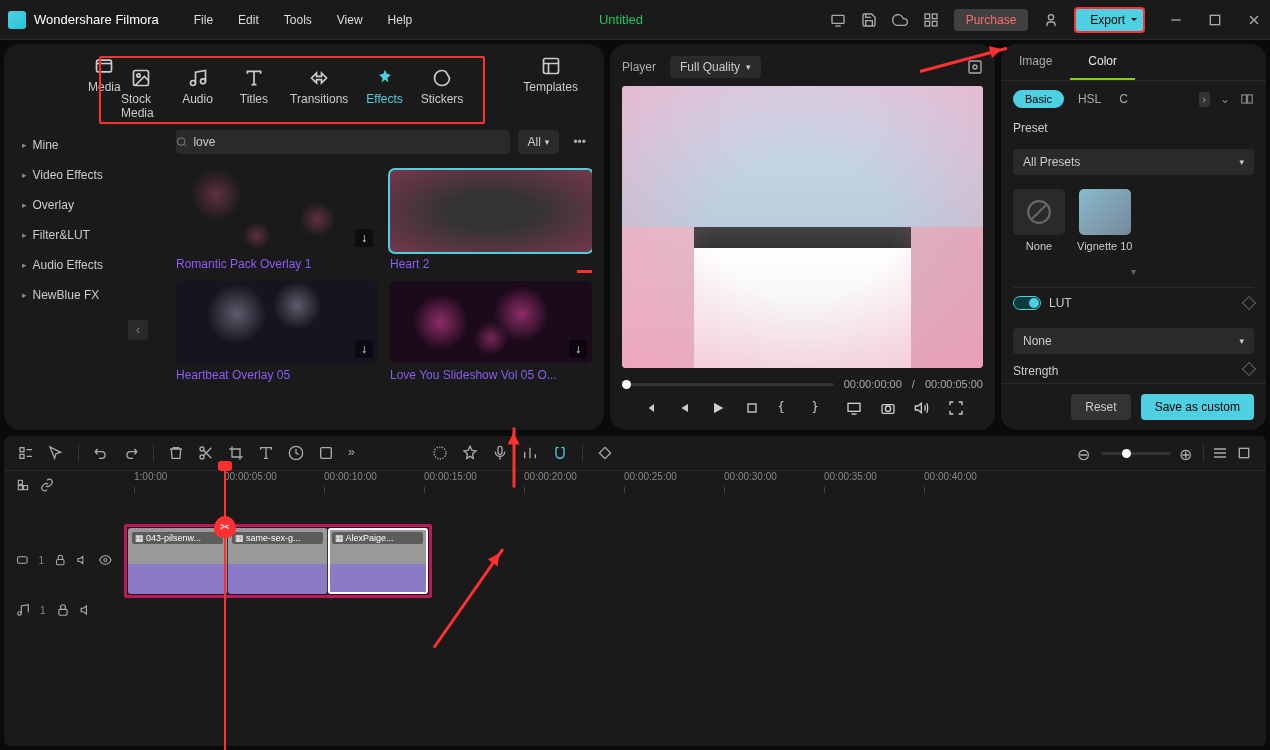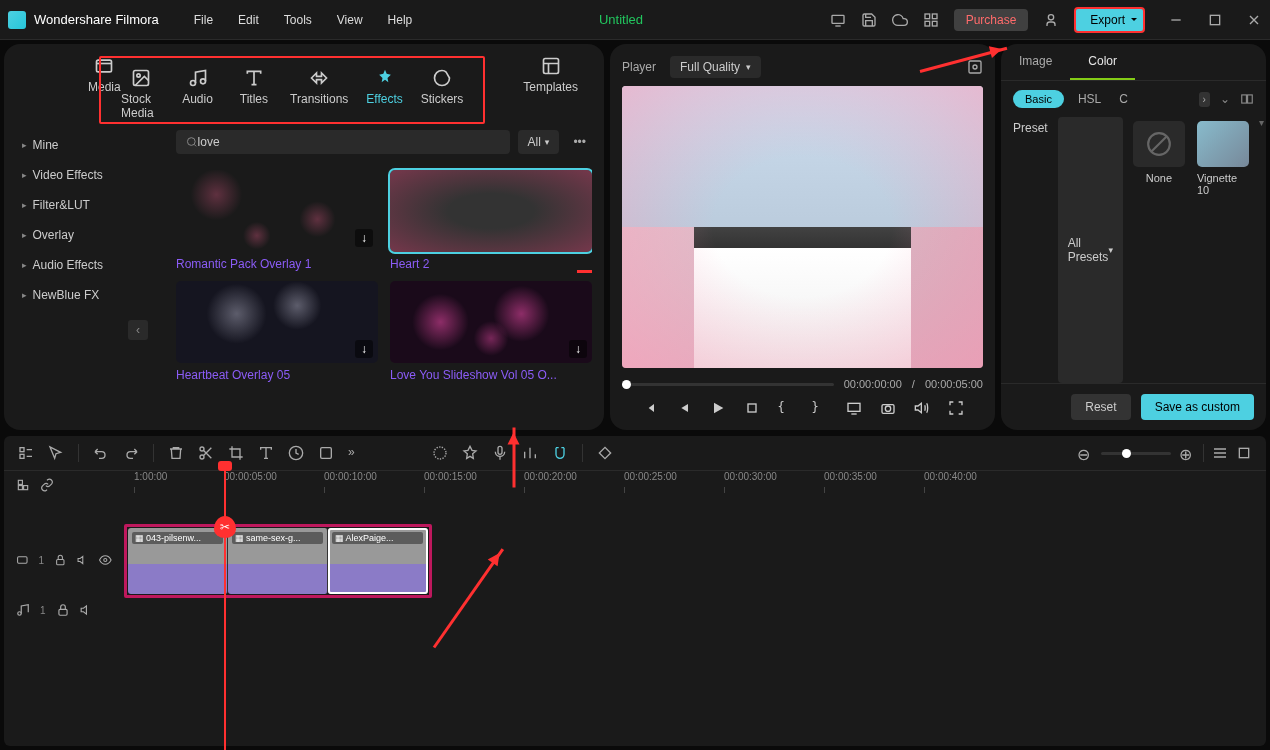--- a/index.html
+++ b/index.html
@@ -35,21 +35,21 @@
 .left-body { flex: 1; display: flex; min-height: 0; }
 .sidebar { width: 160px; padding: 6px 8px; overflow: hidden; }
 .sidebar-item { padding: 8px 10px; color: #ccc; font-size: 12px; cursor: pointer; display: flex; align-items: center; gap: 6px; border-radius: 4px; }
 .sidebar-item.active { background: #333; color: #fff; }
 .sidebar-item::before { content: "▸"; font-size: 9px; color: #888; }
 .sidebar-collapse { margin-top: 10px; display: flex; justify-content: flex-end; padding-right: 8px; }
 .sidebar-collapse span { background: #2a2a2a; padding: 3px 8px; border-radius: 3px; color: #888; }
 
 .gallery { flex: 1; display: flex; flex-direction: column; padding: 0 12px; }
 .search-row { display: flex; align-items: center; gap: 8px; padding: 6px 0; }
-.search-box { flex: 1; background: #2a2a2a; border-radius: 4px; padding: 5px 10px; display: flex; align-items: center; color: #888; }
+.search-box { flex: 1; background: #2a2a2a; border-radius: 4px; padding: 5px 0; display: flex; align-items: center; gap: 6px; color: #888; }
 .search-box input { background: transparent; border: none; color: #ccc; font-size: 12px; outline: none; width: 100%; }
 .filter-all { background: #2a2a2a; padding: 5px 10px; border-radius: 4px; color: #ccc; display: flex; align-items: center; gap: 4px; }
 .more-dots { color: #aaa; padding: 0 6px; }
 
 .thumbs { flex: 1; overflow: hidden; display: grid; grid-template-columns: 1fr 1fr; gap: 10px 12px; padding-top: 10px; align-content: start; position: relative; }
 .thumb { display: flex; flex-direction: column; gap: 5px; }
 .thumb-img { height: 82px; border-radius: 5px; background: #2a2a2a; position: relative; overflow: hidden; }
 .thumb.sel .thumb-img { outline: 2px solid #4dd0e1; }
 .thumb-label { font-size: 12px; color: #8b5cf6; }
 .dl-icon { position: absolute; bottom: 5px; right: 5px; width: 18px; height: 18px; background: rgba(0,0,0,0.5); border-radius: 3px; display: flex; align-items: center; justify-content: center; color: #fff; }
@@ -76,21 +76,21 @@
 .transport { display: flex; justify-content: center; gap: 18px; padding: 6px 0; align-items: center; }
 .transport svg, .transport span { width: 16px; height: 16px; color: #ccc; }
 
 .panel-inspector { flex: 1; display: flex; flex-direction: column; min-width: 0; }
 .insp-tabs { display: flex; border-bottom: 1px solid #2a2a2a; position: relative; }
 .insp-tab { padding: 10px 18px; color: #aaa; font-size: 12px; cursor: pointer; }
 .insp-tab.active { color: #e5e5e5; border-bottom: 2px solid #84cc16; }
 .insp-subtabs { display: flex; align-items: center; gap: 10px; padding: 8px 12px; }
 .pill { background: #4dd0e1; color: #000; padding: 3px 12px; border-radius: 10px; font-size: 11px; }
 .subtab { color: #aaa; font-size: 12px; padding: 3px 4px; }
-.insp-body { flex: 1; overflow: hidden; padding: 0 12px; display: flex; flex-direction: row; gap: 10px; }
+.insp-body { flex: 1; overflow: hidden; padding: 0 12px; display: flex; flex-direction: column; gap: 10px; }
 .section-label { color: #ccc; font-size: 12px; padding: 4px 0; }
 .dd { background: #2a2a2a; padding: 6px 10px; border-radius: 4px; color: #ccc; display: flex; justify-content: space-between; align-items: center; font-size: 12px; }
 .preset-row { display: flex; gap: 12px; padding: 4px 0; }
 .preset { display: flex; flex-direction: column; align-items: center; gap: 5px; }
 .preset-thumb { width: 52px; height: 46px; background: #2a2a2a; border-radius: 5px; display: flex; align-items: center; justify-content: center; }
 .preset-label { font-size: 11px; color: #ccc; }
 .toggle-row { display: flex; align-items: center; gap: 8px; padding: 8px 0; border-top: 1px solid #2a2a2a; }
 .toggle { width: 28px; height: 14px; background: #0a3a3a; border: 1px solid #4dd0e1; border-radius: 8px; position: relative; }
 .toggle::after { content: ""; position: absolute; right: 1px; top: 1px; width: 10px; height: 10px; background: #4dd0e1; border-radius: 50%; }
 .diamond { width: 10px; height: 10px; border: 1px solid #666; transform: rotate(45deg); margin-left: auto; }
@@ -246,22 +246,22 @@
               <path d="M3 9h18M9 21V9"></path>
             </svg>
           <span>Templates</span>
         </div>
       </div>
 
       <div class="left-body">
         <div class="sidebar">
           <div class="sidebar-item">Mine</div>
           <div class="sidebar-item">Video Effects</div>
+          <div class="sidebar-item">Overlay</div>
           <div class="sidebar-item">Filter&amp;LUT</div>
-          <div class="sidebar-item">Overlay</div>
           <div class="sidebar-item">Audio Effects</div>
           <div class="sidebar-item">NewBlue FX</div>
           <div class="sidebar-collapse">
               <span>‹</span>
             </div>
         </div>
 
         <div class="gallery">
           <div class="search-row">
             <div class="search-box">

